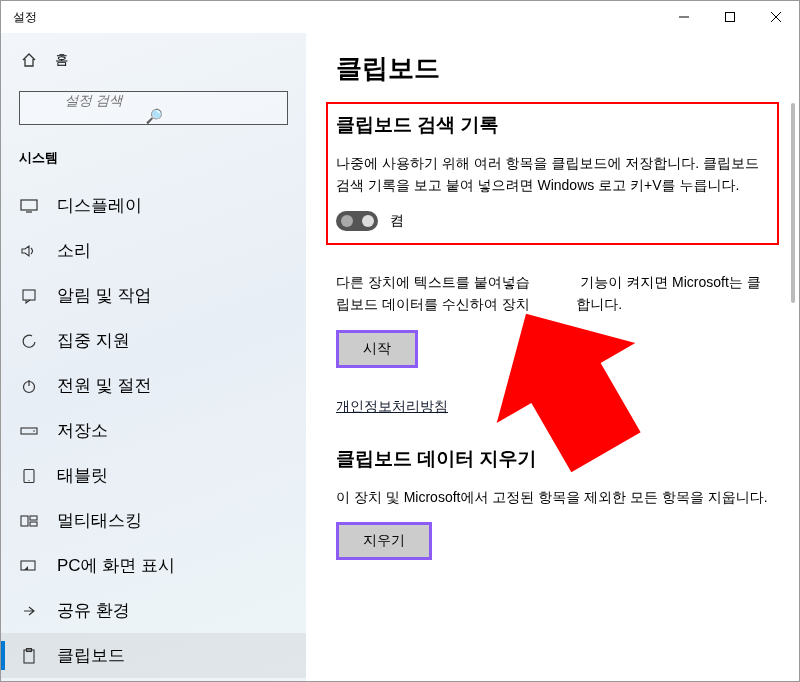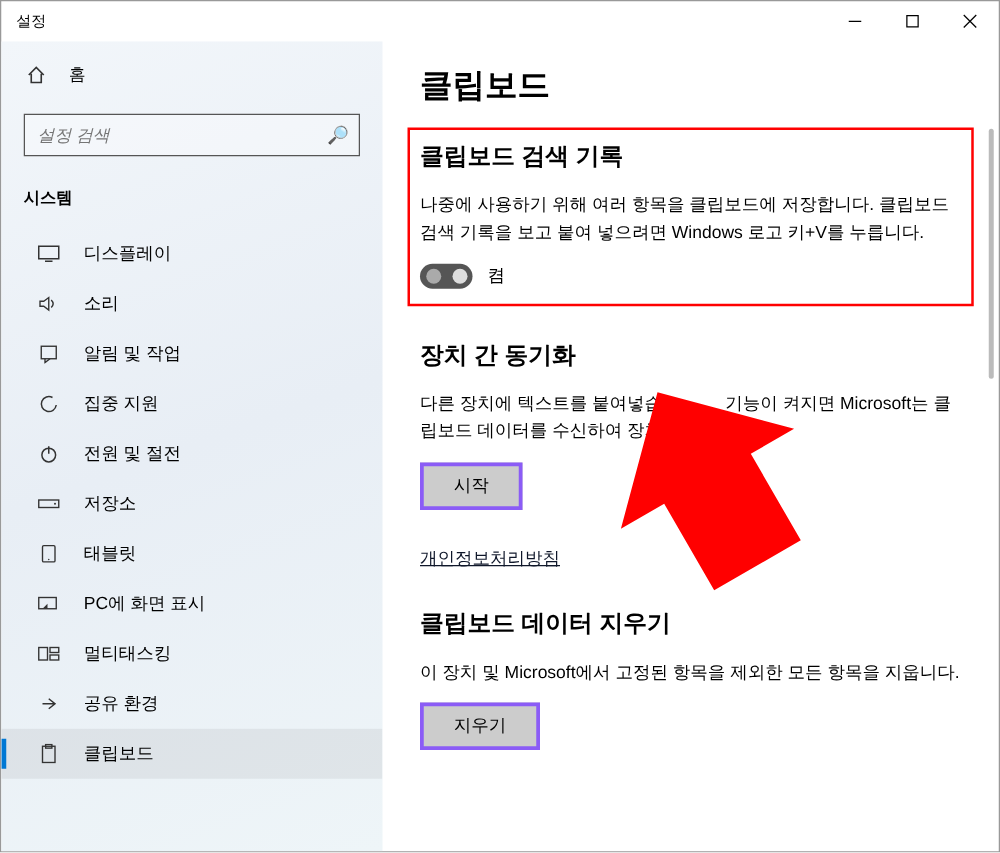--- a/index.html
+++ b/index.html
@@ -5,25 +5,25 @@
 * { margin: 0; padding: 0; box-sizing: border-box; font-family: "Segoe UI", "Malgun Gothic", sans-serif; }
 body { width: 800px; height: 682px; overflow: hidden; background: #fff; position: relative; }
 .window { width: 800px; height: 682px; border: 1px solid #999; display: flex; flex-direction: column; background: #fff; position: relative; }
 .titlebar { height: 32px; display: flex; align-items: center; justify-content: space-between; padding-left: 12px; }
 .titlebar-title { font-size: 12px; color: #000; }
 .window-controls { display: flex; }
 .wc-btn { width: 46px; height: 32px; display: flex; align-items: center; justify-content: center; font-size: 13px; color: #000; }
 .body { flex: 1; display: flex; overflow: hidden; }
 .sidebar { width: 305px; background: linear-gradient(160deg, #f2f6fa 0%, #e8eef5 50%, #eef5f8 100%); padding: 10px 0 0 0; overflow-y: hidden; }
 .home-row { display: flex; align-items: center; gap: 16px; padding: 8px 18px; font-size: 13.5px; }
-.search-box { margin: 14px 18px 20px 18px; border: 1px solid #555; height: 34px; display: flex; align-items: center; padding: 0 8px 0 10px; background: rgba(255,255,255,0.3); }
+.search-box { margin: 14px 18px 20px 18px; border: 1px solid #555; height: 34px; display: flex; align-items: center; padding: 0 8px 0 10px; background: rgba(255,255,255,0.3); flex-direction: column; }
 .search-input { flex: 1; border: none; outline: none; background: transparent; font-size: 13.5px; color: #666; font-style: italic; }
 .search-icon { font-size: 14px; color: #333; transform: scaleX(-1); }
 .category { padding: 4px 36px 16px 18px; font-size: 13px; font-weight: 600; }
-.nav-item { display: flex; align-items: center; gap: 18px; padding: 11px 28px; font-size: 14px; color: #000; position: relative; }
+.nav-item { display: flex; align-items: center; gap: 18px; padding: 11px 18px; font-size: 17px; color: #000; position: relative; }
 .nav-item.selected { background: rgba(0,0,0,0.06); }
 .nav-item.selected::before { content:""; position:absolute; left:0; top:8px; bottom:8px; width:4px; background:#0078d4; }
 .nav-icon { width: 20px; display: flex; justify-content: center; color: #333; }
 .content { flex: 1; padding: 18px 30px 0 30px; overflow-y: auto; position: relative; }
 .content h1 { font-size: 26px; font-weight: 600; margin-bottom: 20px; }
 .desc { font-size: 14px; line-height: 1.6; color: #000; margin-bottom: 28px; }
 .section { position: relative; margin-bottom: 30px; }
 .section h2 { font-size: 19px; font-weight: 600; margin-bottom: 14px; }
 .section p { font-size: 14px; line-height: 1.6; margin-bottom: 14px; }
 .toggle-row { display: flex; align-items: center; gap: 12px; }
@@ -143,35 +143,35 @@
             <svg width="16" height="16">
               <rect x="3" y="1.5" width="10" height="13" rx="1" fill="none" stroke="#333" stroke-width="1.1"></rect>
               <circle cx="8" cy="12.5" r="0.6" fill="#333"></circle>
             </svg>
           </span>
         <span>태블릿</span>
       </div>
       <div class="nav-item">
         <span class="nav-icon">
             <svg width="18" height="14">
-              <rect x="1" y="2" width="14" height="9" fill="none" stroke="#333" stroke-width="1.1"></rect>
-              <path d="M4 11 L8 7 L8 11 Z" fill="#333"></path>
-            </svg>
-          </span>
-        <span>PC에 화면 표시</span>
-      </div>
-      <div class="nav-item">
-        <span class="nav-icon">
-            <svg width="18" height="14">
               <rect x="1" y="2" width="7" height="10" fill="none" stroke="#333" stroke-width="1.1"></rect>
               <rect x="10" y="2" width="7" height="4" fill="none" stroke="#333" stroke-width="1.1"></rect>
               <rect x="10" y="8" width="7" height="4" fill="none" stroke="#333" stroke-width="1.1"></rect>
             </svg>
           </span>
         <span>멀티태스킹</span>
+      </div>
+      <div class="nav-item">
+        <span class="nav-icon">
+            <svg width="18" height="14">
+              <rect x="1" y="2" width="14" height="9" fill="none" stroke="#333" stroke-width="1.1"></rect>
+              <path d="M4 11 L8 7 L8 11 Z" fill="#333"></path>
+            </svg>
+          </span>
+        <span>PC에 화면 표시</span>
       </div>
       <div class="nav-item">
         <span class="nav-icon">
             <svg width="16" height="16">
               <path d="M8 4 L13 8 L8 12 M13 8 H3" fill="none" stroke="#333" stroke-width="1.2"></path>
             </svg>
           </span>
         <span>공유 환경</span>
       </div>
       <div class="nav-item selected">
@@ -194,21 +194,20 @@
         <p>나중에 사용하기 위해 여러 항목을 클립보드에 저장합니다. 클립보드 검색 기록을 보고 붙여 넣으려면 Windows 로고 키+V를 누릅니다.</p>
         <div class="toggle-row">
           <div class="toggle on" style="background:#555;">
               <span style="position:absolute;width:12px;height:12px;border-radius:50%;background:#ddd;top:4px;right:4px;"></span>
             </div>
           <span class="toggle-label">켬</span>
         </div>
       </div>
 
       <div class="section">
-        <h2>장치 간 동기화</h2>
         <p>
           <span>다른 장치에 텍스트를 붙여넣습</span>&nbsp;&nbsp;&nbsp;&nbsp;&nbsp;&nbsp;&nbsp;&nbsp;&nbsp;&nbsp;&nbsp;&nbsp;
           <span>기능이 켜지면 Microsoft는 클립보드 데이터를 수신하여 장치</span>&nbsp;&nbsp;&nbsp;&nbsp;&nbsp;&nbsp;&nbsp;&nbsp;&nbsp;&nbsp;&nbsp;
           <span>합니다.</span>
         </p>
         <div class="btn">시작</div>
         <div><a class="link" href="#">개인정보처리방침</a></div>
       </div>
 
       <div class="section">

